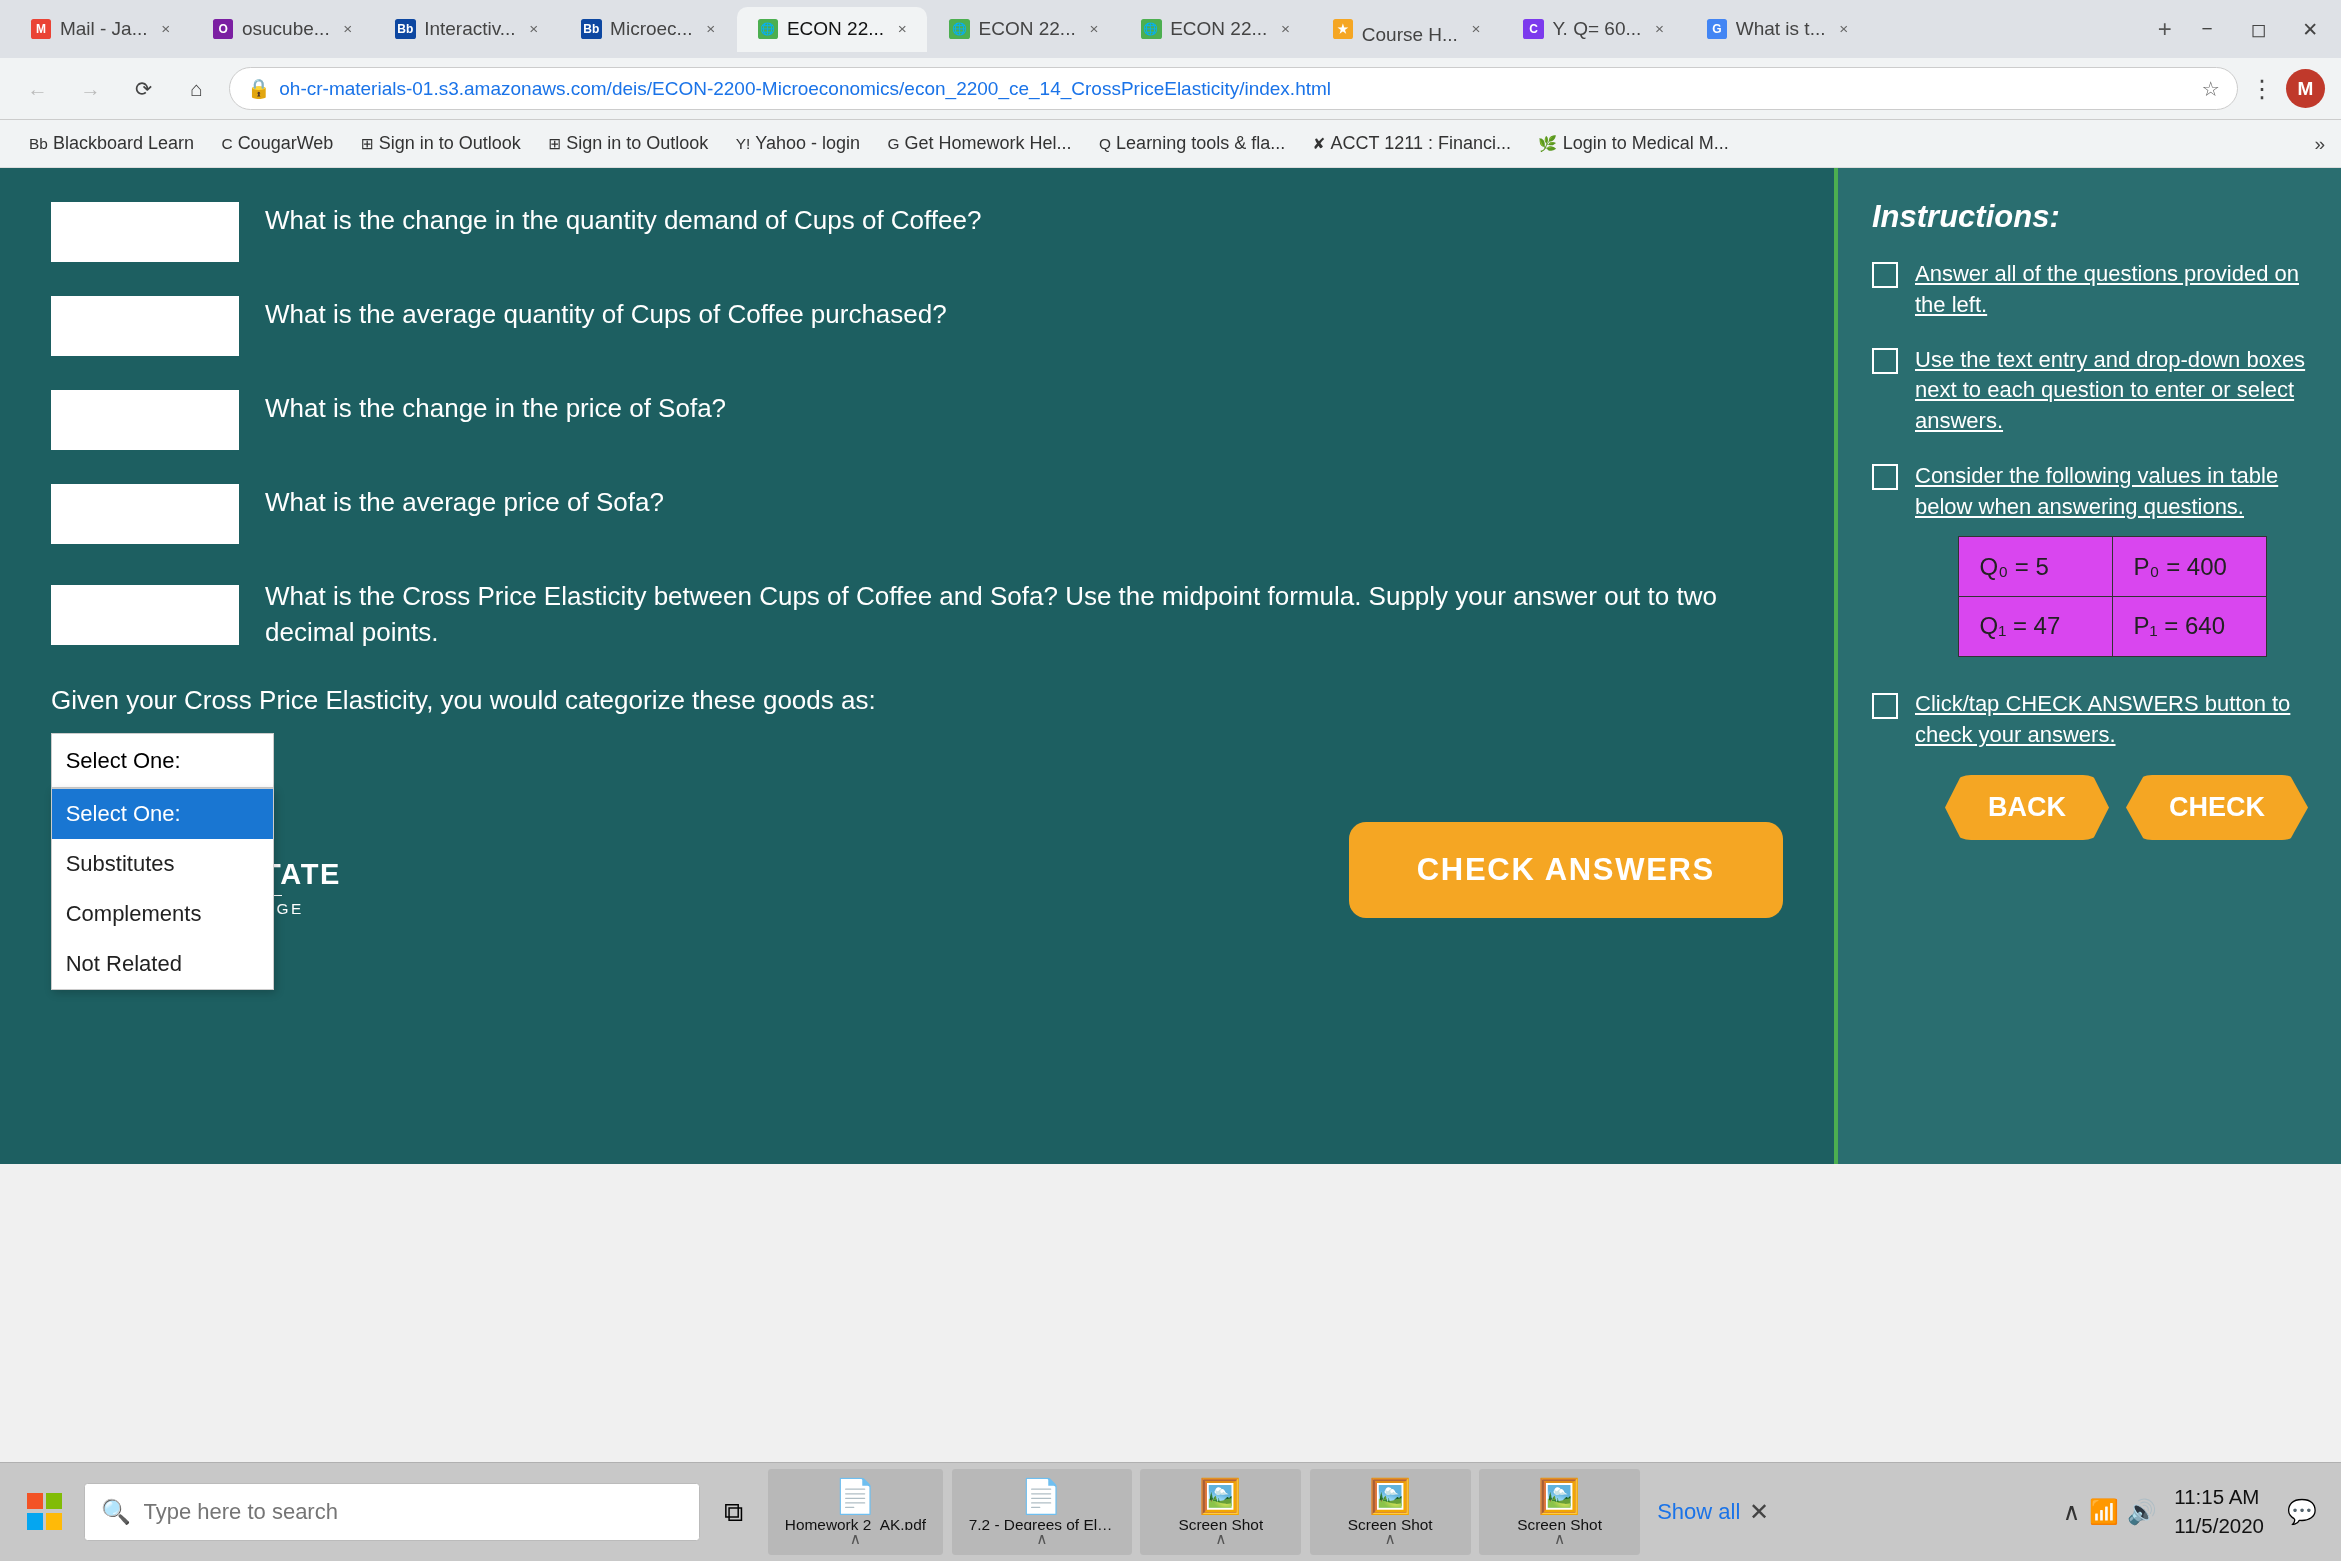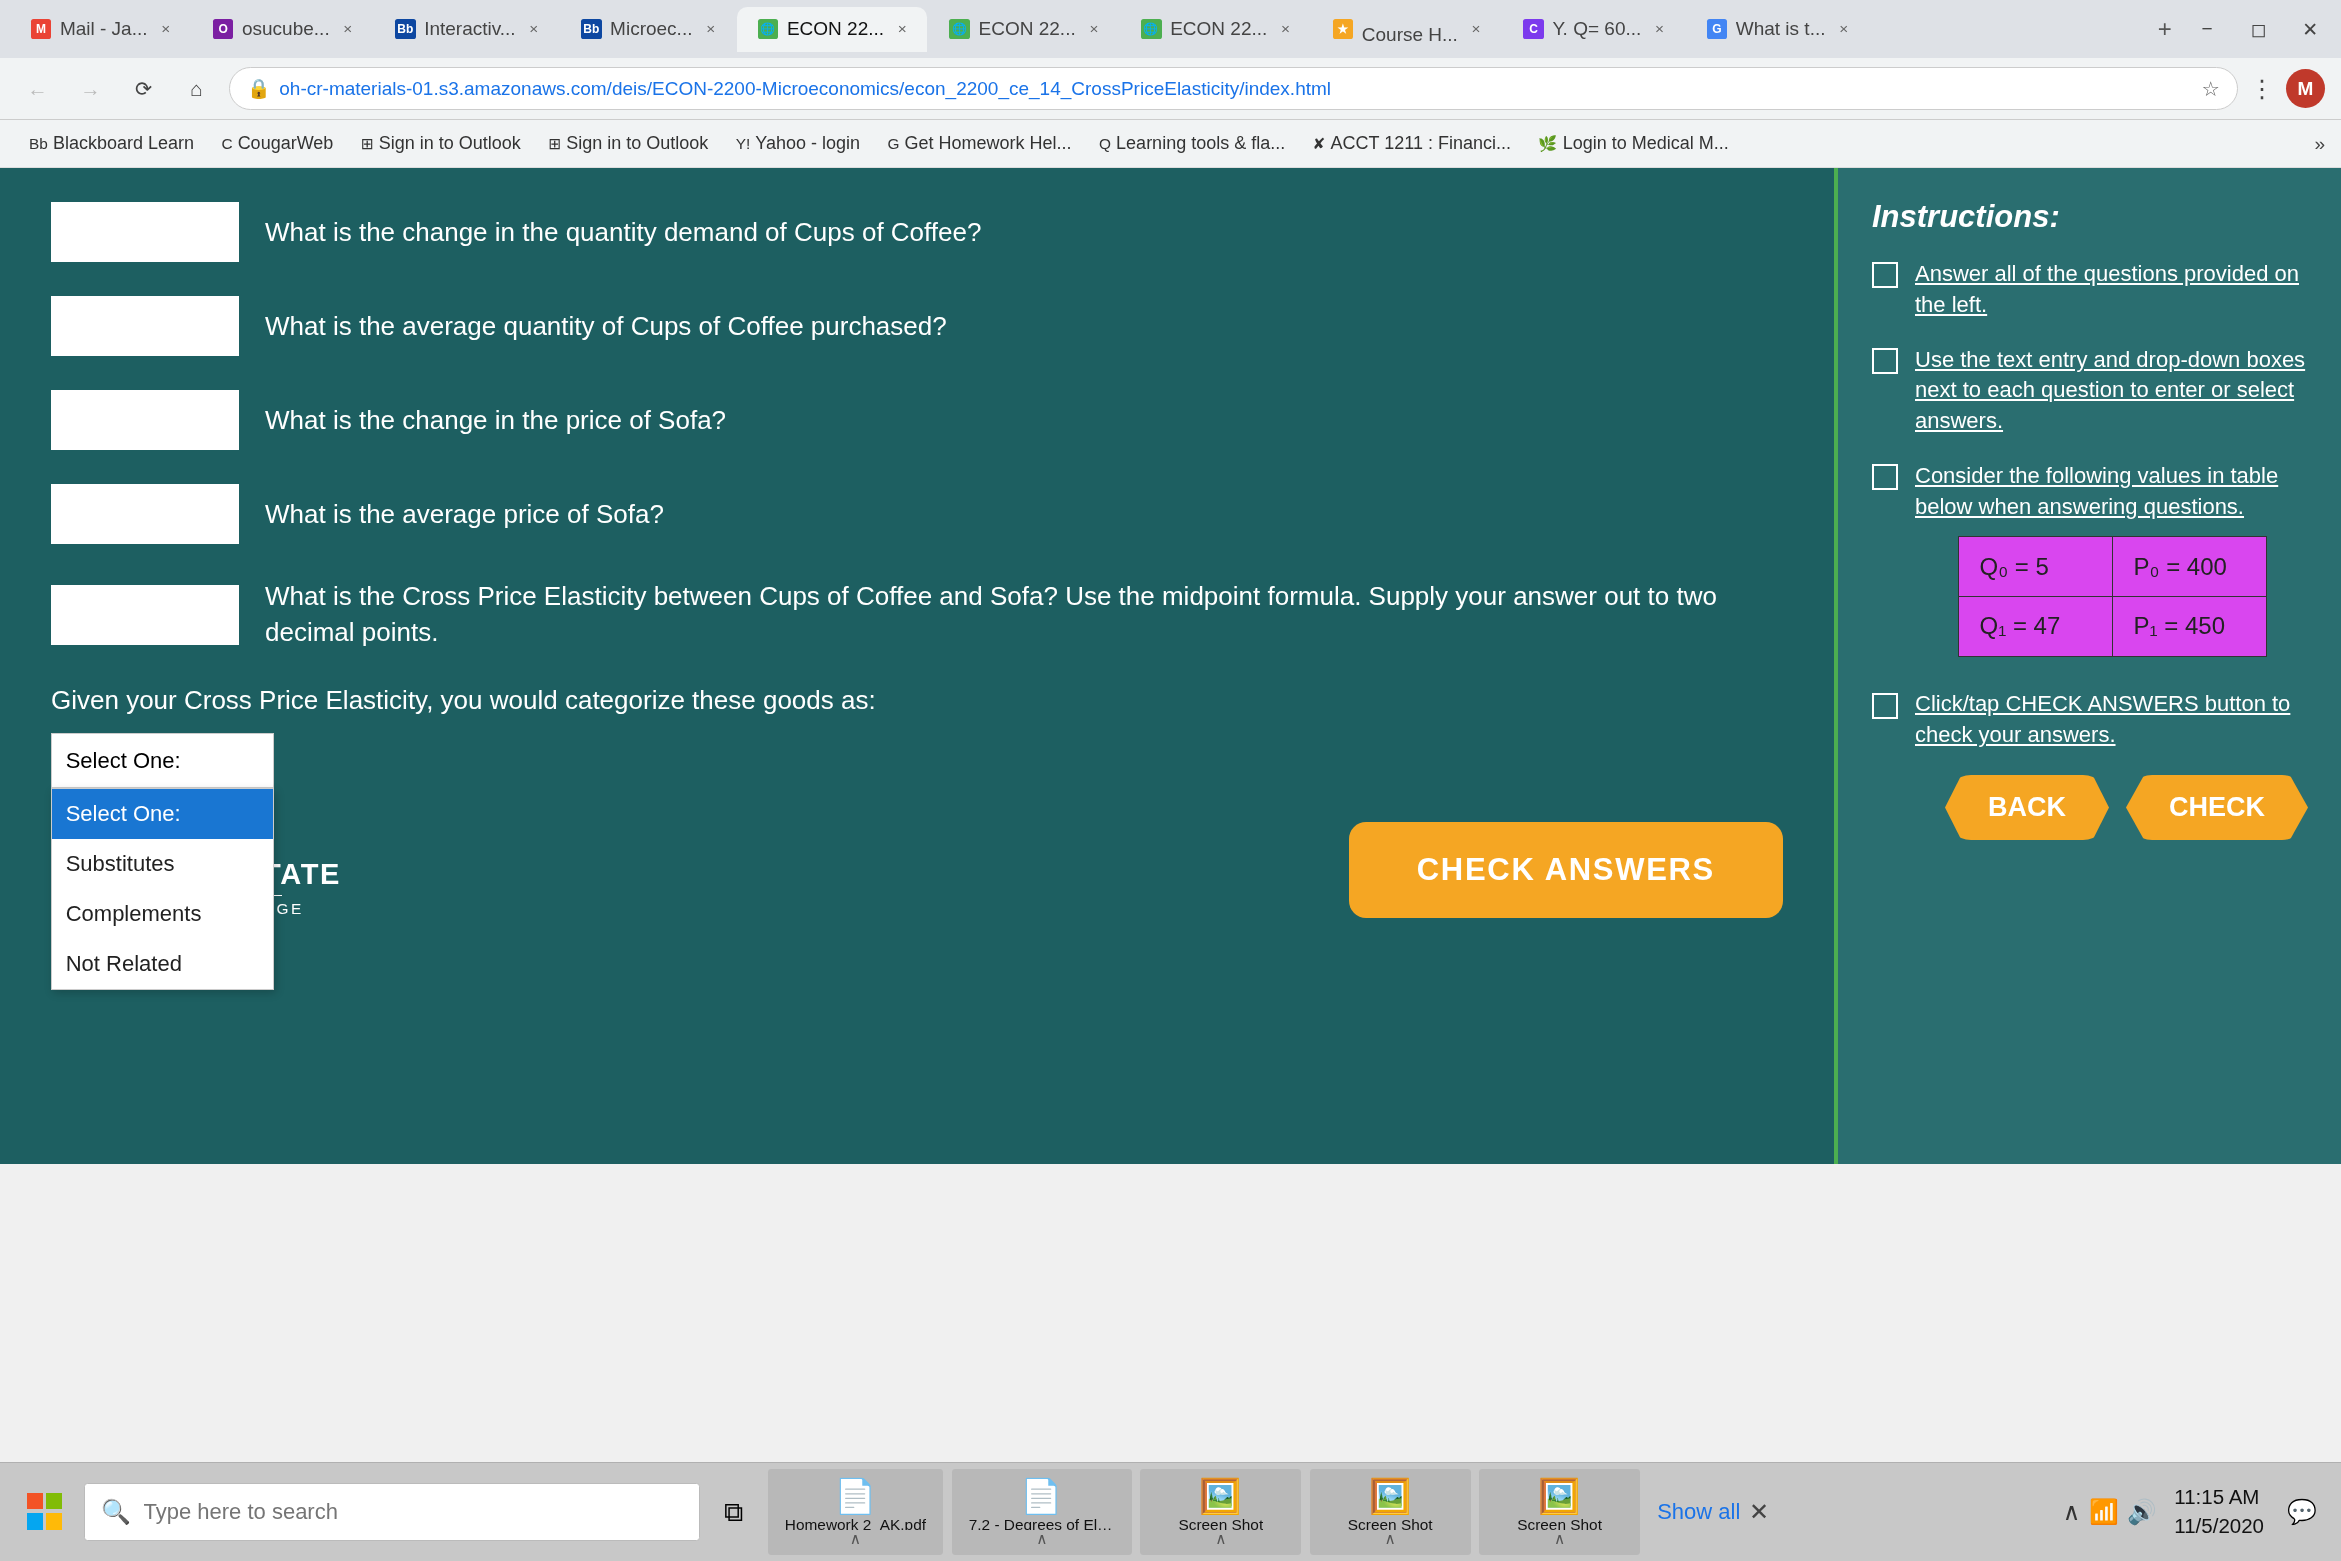--- a/index.html
+++ b/index.html
@@ -73,21 +73,20 @@
     .left-panel {
       flex: 1;
       padding: 34px 51px;
       background: #1d5f61;
       color: white;
       overflow: visible;
     }
 
     .question-row {
       display: flex;
-      align-items: center;
       margin-bottom: 34px;
       gap: 26px;
     }
 
     .answer-box {
       width: 188px;
       height: 60px;
       background: white;
       border: none;
       flex-shrink: 0;
@@ -521,21 +520,21 @@
         <div>
           <span class="instr-text">Consider the following values in table below when answering questions.</span>
           <table class="values-table" style="margin-top:13.7px;">
             <tbody>
                 <tr>
               <td>Q₀ = 5</td>
               <td>P₀ = 400</td>
             </tr>
             <tr>
               <td>Q₁ = 47</td>
-              <td>P₁ = 450</td>
+              <td>P₁ = 640</td>
             </tr>
           </tbody>
             </table>
         </div>
       </div>
 
       <div class="instruction-item">
         <div class="instr-checkbox"></div>
         <span class="instr-text">Click/tap CHECK ANSWERS button to check your answers.</span>
       </div>

